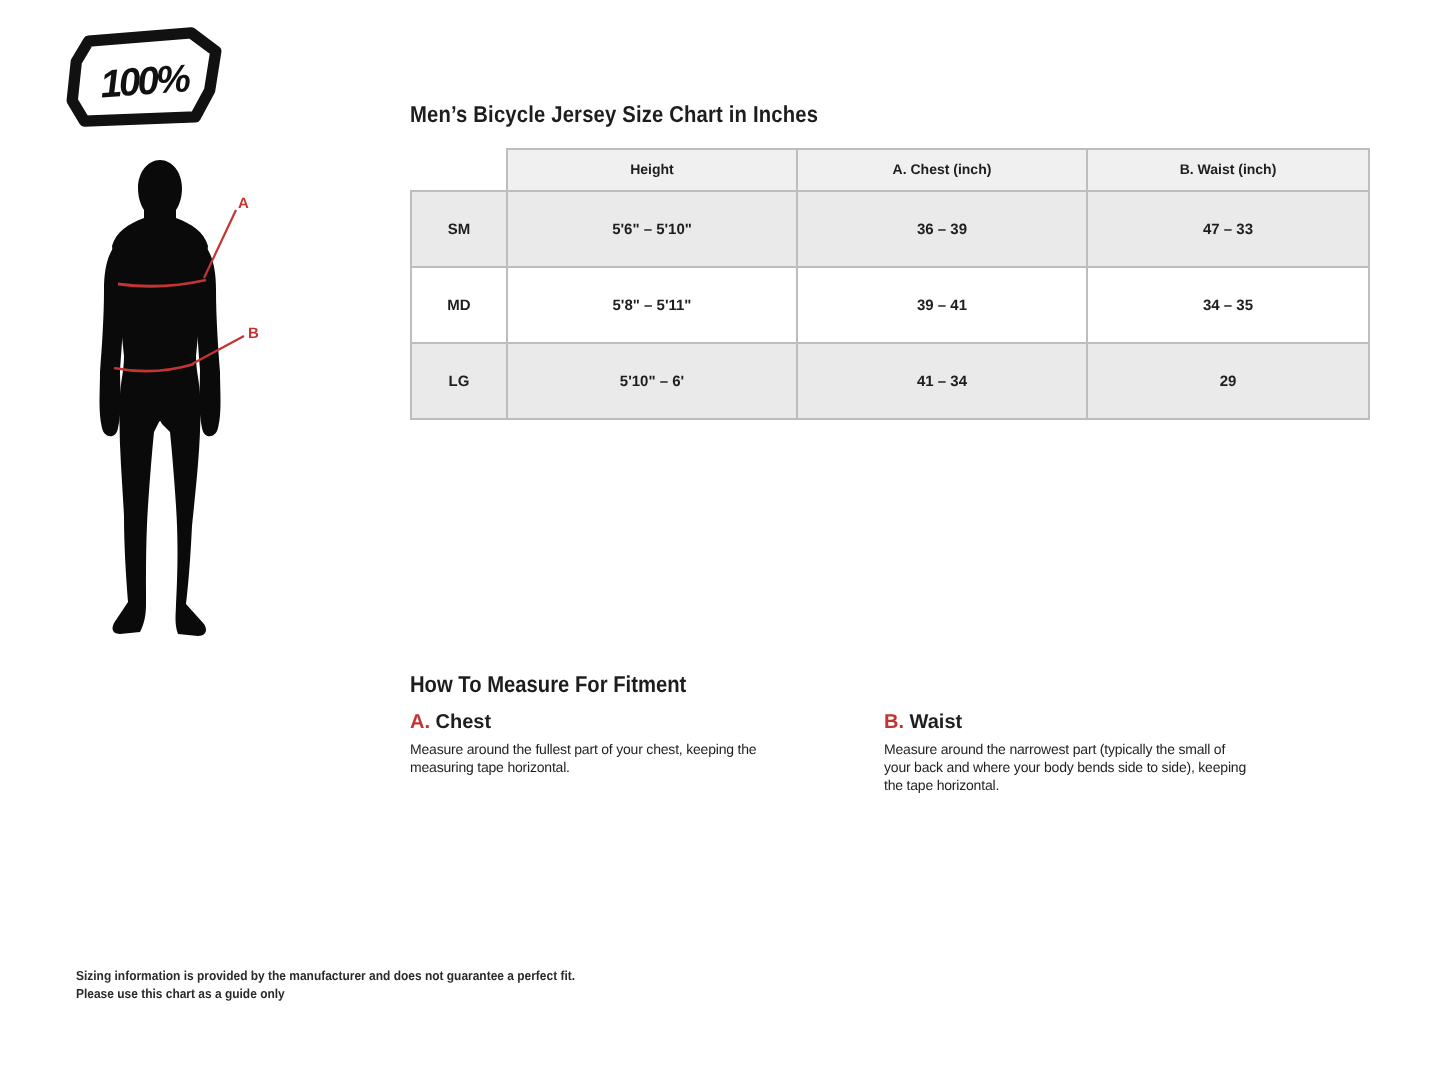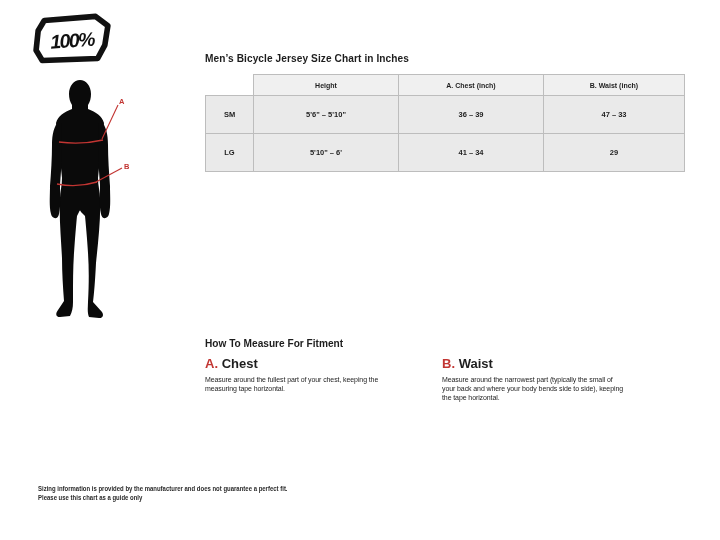--- a/index.html
+++ b/index.html
@@ -35,21 +35,21 @@
   table.size-chart tbody tr.plain td{background:#ffffff;}
 
   .measure-heading{
     position:absolute;left:205px;top:337px;
     font-size:11.5px;font-weight:bold;color:#1d1d1d;
     transform:scaleX(0.88);transform-origin:left top;white-space:nowrap;
   }
   .measure-col{position:absolute;top:356px;width:222px;}
   .measure-col.col-a{left:205px;}
   .measure-col.col-b{left:442px;}
-  .measure-label{font-size:13px;font-weight:bold;color:#1e1e1e;margin-bottom:4px;}
+  .measure-label{font-size:10px;font-weight:bold;color:#1e1e1e;margin-bottom:4px;}
   .measure-label .letter{color:#c23532;}
   .measure-text{
     font-size:7px;line-height:9px;color:#1e1e1e;white-space:pre-line;
     letter-spacing:-0.1px;
   }
 
   .footer-note{
     position:absolute;left:38px;top:484px;
     font-size:6.5px;line-height:9px;font-weight:600;color:#2a2a2a;
     white-space:pre-line;transform:scaleX(0.92);transform-origin:left top;
@@ -117,20 +117,26 @@
         <td>B. Waist (inch)</td>
       </tr>
     </thead>
     <tbody>
       <tr class="shade">
         <td>SM</td>
         <td>5'6" – 5'10"</td>
         <td>36 – 39</td>
         <td>47 – 33</td>
       </tr>
+      <tr class="plain">
+        <td>MD</td>
+        <td>5'8" – 5'11"</td>
+        <td>39 – 41</td>
+        <td>34 – 35</td>
+      </tr>
       <tr class="shade">
         <td>LG</td>
         <td>5'10" – 6'</td>
         <td>41 – 34</td>
         <td>29</td>
       </tr>
     </tbody>
   </table>
 
   <div class="measure-heading">How To Measure For Fitment</div>

